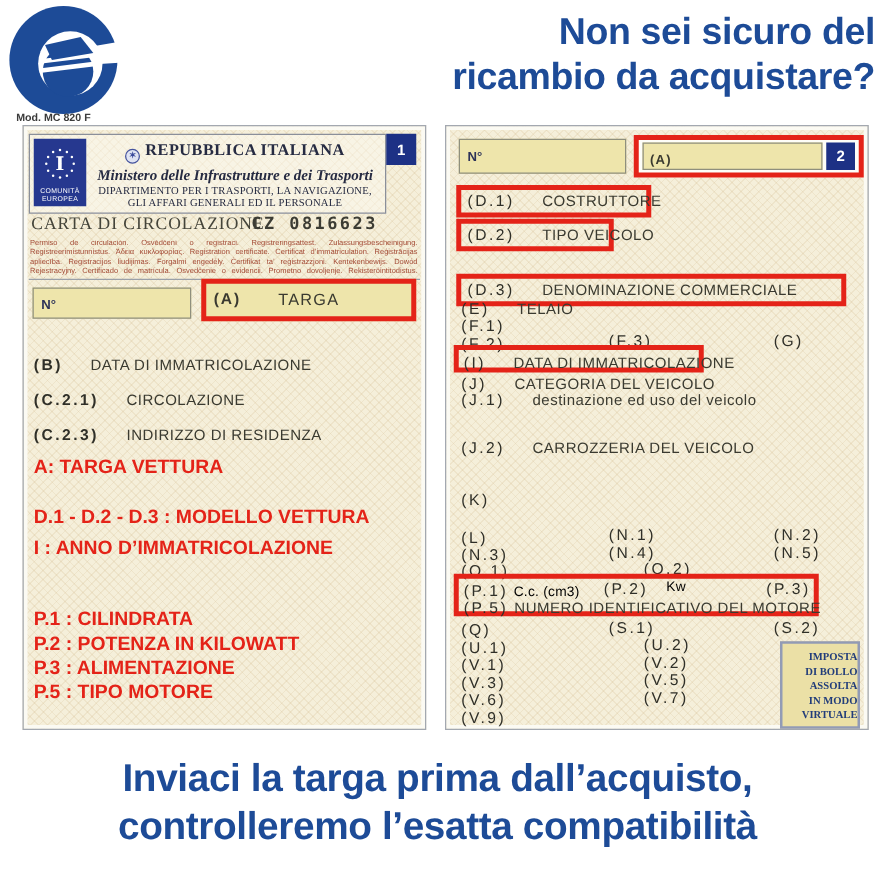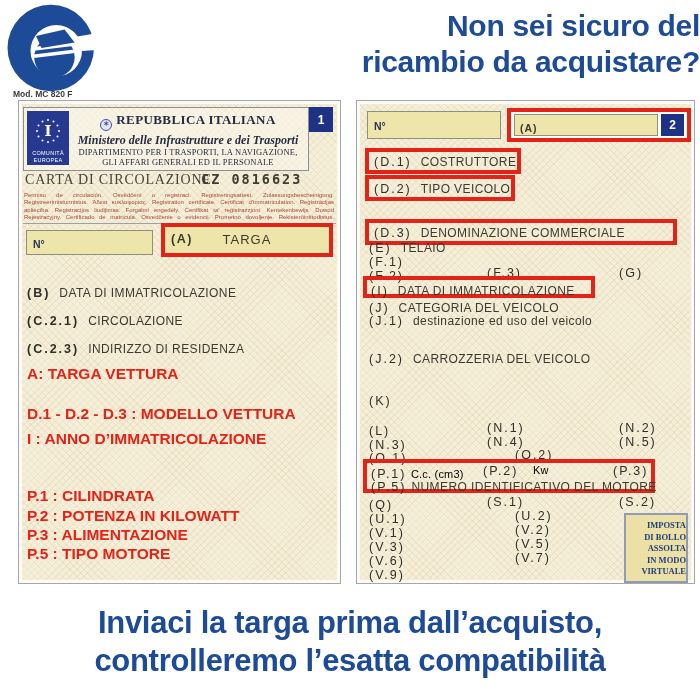--- a/index.html
+++ b/index.html
@@ -66,37 +66,37 @@
 
   .nfield1{position:absolute;left:7px;top:129px;width:127px;height:25px;padding:3px 0 0 6px;}
   .platebox{left:142px;top:122px;width:172px;height:34px;background:#eee5ab;}
   .platecode{position:absolute;left:6px;top:5px;font-size:12.5px;font-weight:bold;letter-spacing:1.5px;color:#3a3a30;}
   .platelabel{position:absolute;left:0;top:5px;width:100%;text-align:center;font-size:13px;letter-spacing:1px;color:#3a3a30;}
 
   
   .frow{position:absolute;left:8px;height:14px;white-space:nowrap;color:#3a3a30;}
   .code{font-size:12.5px;letter-spacing:2px;color:#2f2f28;}
   .bcode{font-weight:bold;}
-  .flabel{font-size:12px;letter-spacing:.4px;margin-left:9px;color:#3a3a30;}
+  .flabel{font-size:12px;letter-spacing:.4px;margin-left:22px;color:#3a3a30;}
   .lc{font-size:11px;letter-spacing:.2px;}
 
   
   .legend{position:absolute;left:8px;color:#e42318;font-weight:bold;font-size:15.5px;white-space:nowrap;}
 
   
   .nfield2{position:absolute;left:10px;top:10px;width:134px;height:28px;padding:4px 0 0 6px;}
   .abox{left:150px;top:7px;width:184px;height:34px;background:#fdfdf8;display:flex;align-items:center;padding:0 3px;gap:3px;}
   .ayellow{flex:1;height:22px;padding:3px 0 0 5px;}
   .badge2{position:static;width:23px;height:22px;flex:0 0 auto;}
   .dbox{height:26px;line-height:18px;padding-left:5px;white-space:nowrap;}
   .r2{position:absolute;left:12px;height:14px;white-space:nowrap;}
   .c1{position:absolute;left:118px;}
   .c1w{position:absolute;left:146px;}
   .c2{position:absolute;left:250px;}
-  .ibox{left:6px;top:175px;width:232px;height:22px;padding:1px 0 0 4px;white-space:nowrap;}
+  .ibox{left:6px;top:175px;width:200px;height:22px;padding:1px 0 0 4px;white-space:nowrap;}
   .pbox{left:6px;top:358px;width:292px;height:34px;}
   .pline{position:absolute;left:4px;white-space:nowrap;}
   .stamp{position:absolute;left:267px;top:412px;width:64px;height:70px;background:#ebe0a6;
          border:2px solid #929bb5;box-sizing:border-box;text-align:right;
          font-family:"Liberation Serif",serif;font-weight:bold;font-size:8.5px;line-height:11.5px;
          color:#223d7a;padding-top:5px;}
 </style>
 </head>
 <body>
 
@@ -180,21 +180,21 @@
       <span class="nlabel">N°</span>
     </div>
     <div class="redbox abox">
       <span class="yfield ayellow"><span class="nlabel" style="color:#3a3a30;letter-spacing:1px">(A)</span></span>
       <span class="badge badge2">2</span>
     </div>
 
     <div class="redbox dbox" style="left:8px;top:47px;width:156px">
       <span class="code">(D.1)</span><span class="flabel">COSTRUTTORE</span>
     </div>
-    <div class="redbox dbox" style="left:8px;top:74px;width:150px">
+    <div class="redbox dbox" style="left:8px;top:74px;width:126px">
       <span class="code">(D.2)</span><span class="flabel">TIPO VEICOLO</span>
     </div>
     <div class="redbox dbox" style="left:8px;top:118px;width:312px">
       <span class="code">(D.3)</span><span class="flabel">DENOMINAZIONE COMMERCIALE</span>
     </div>
 
     <div class="r2" style="top:137px">
       <span class="code">(E)</span><span class="flabel">TELAIO</span>
     </div>
     <div class="r2" style="top:151px">

